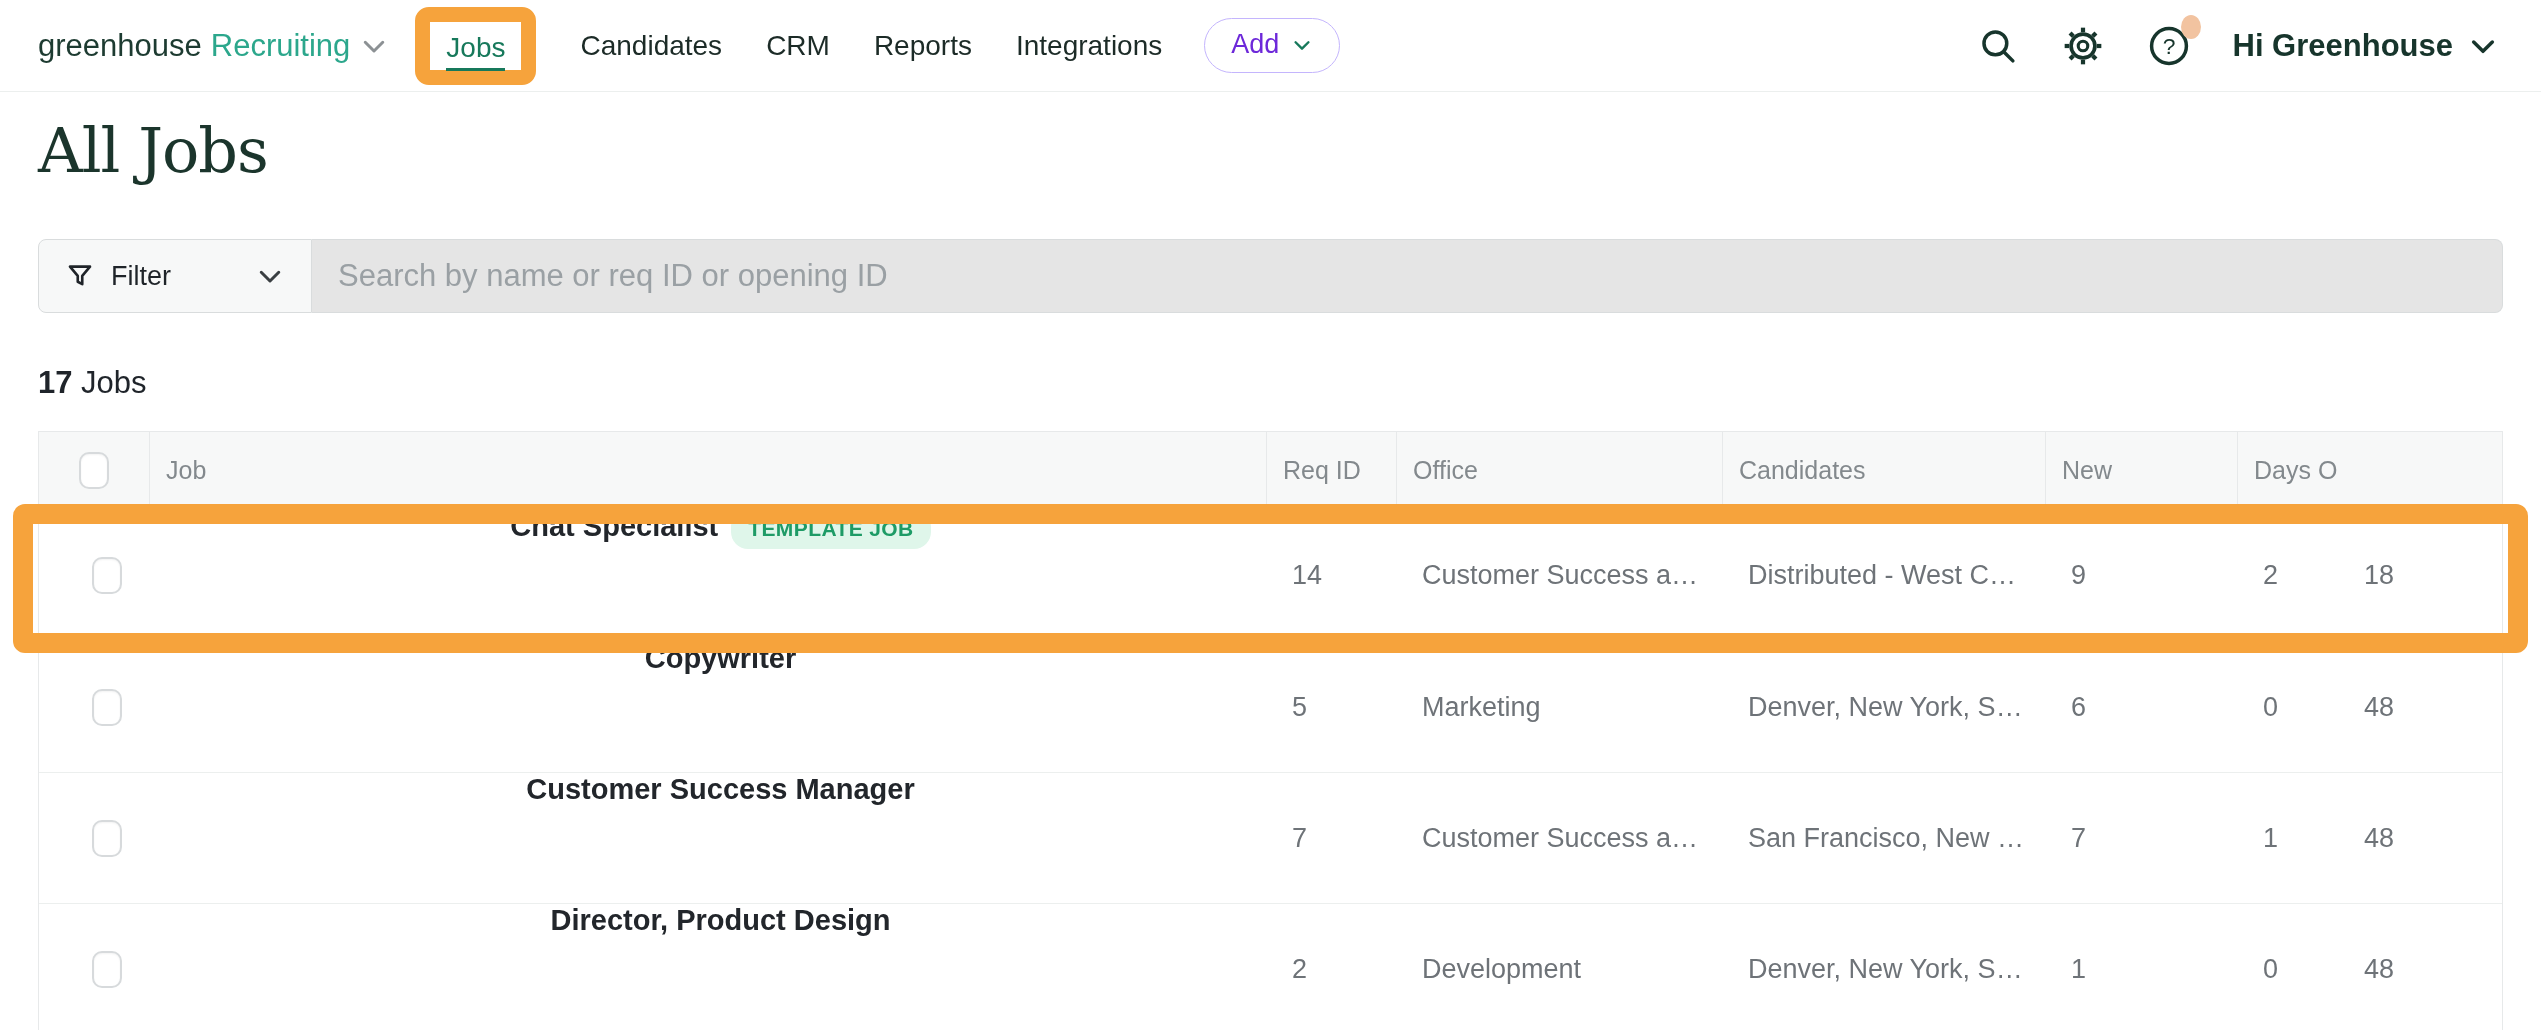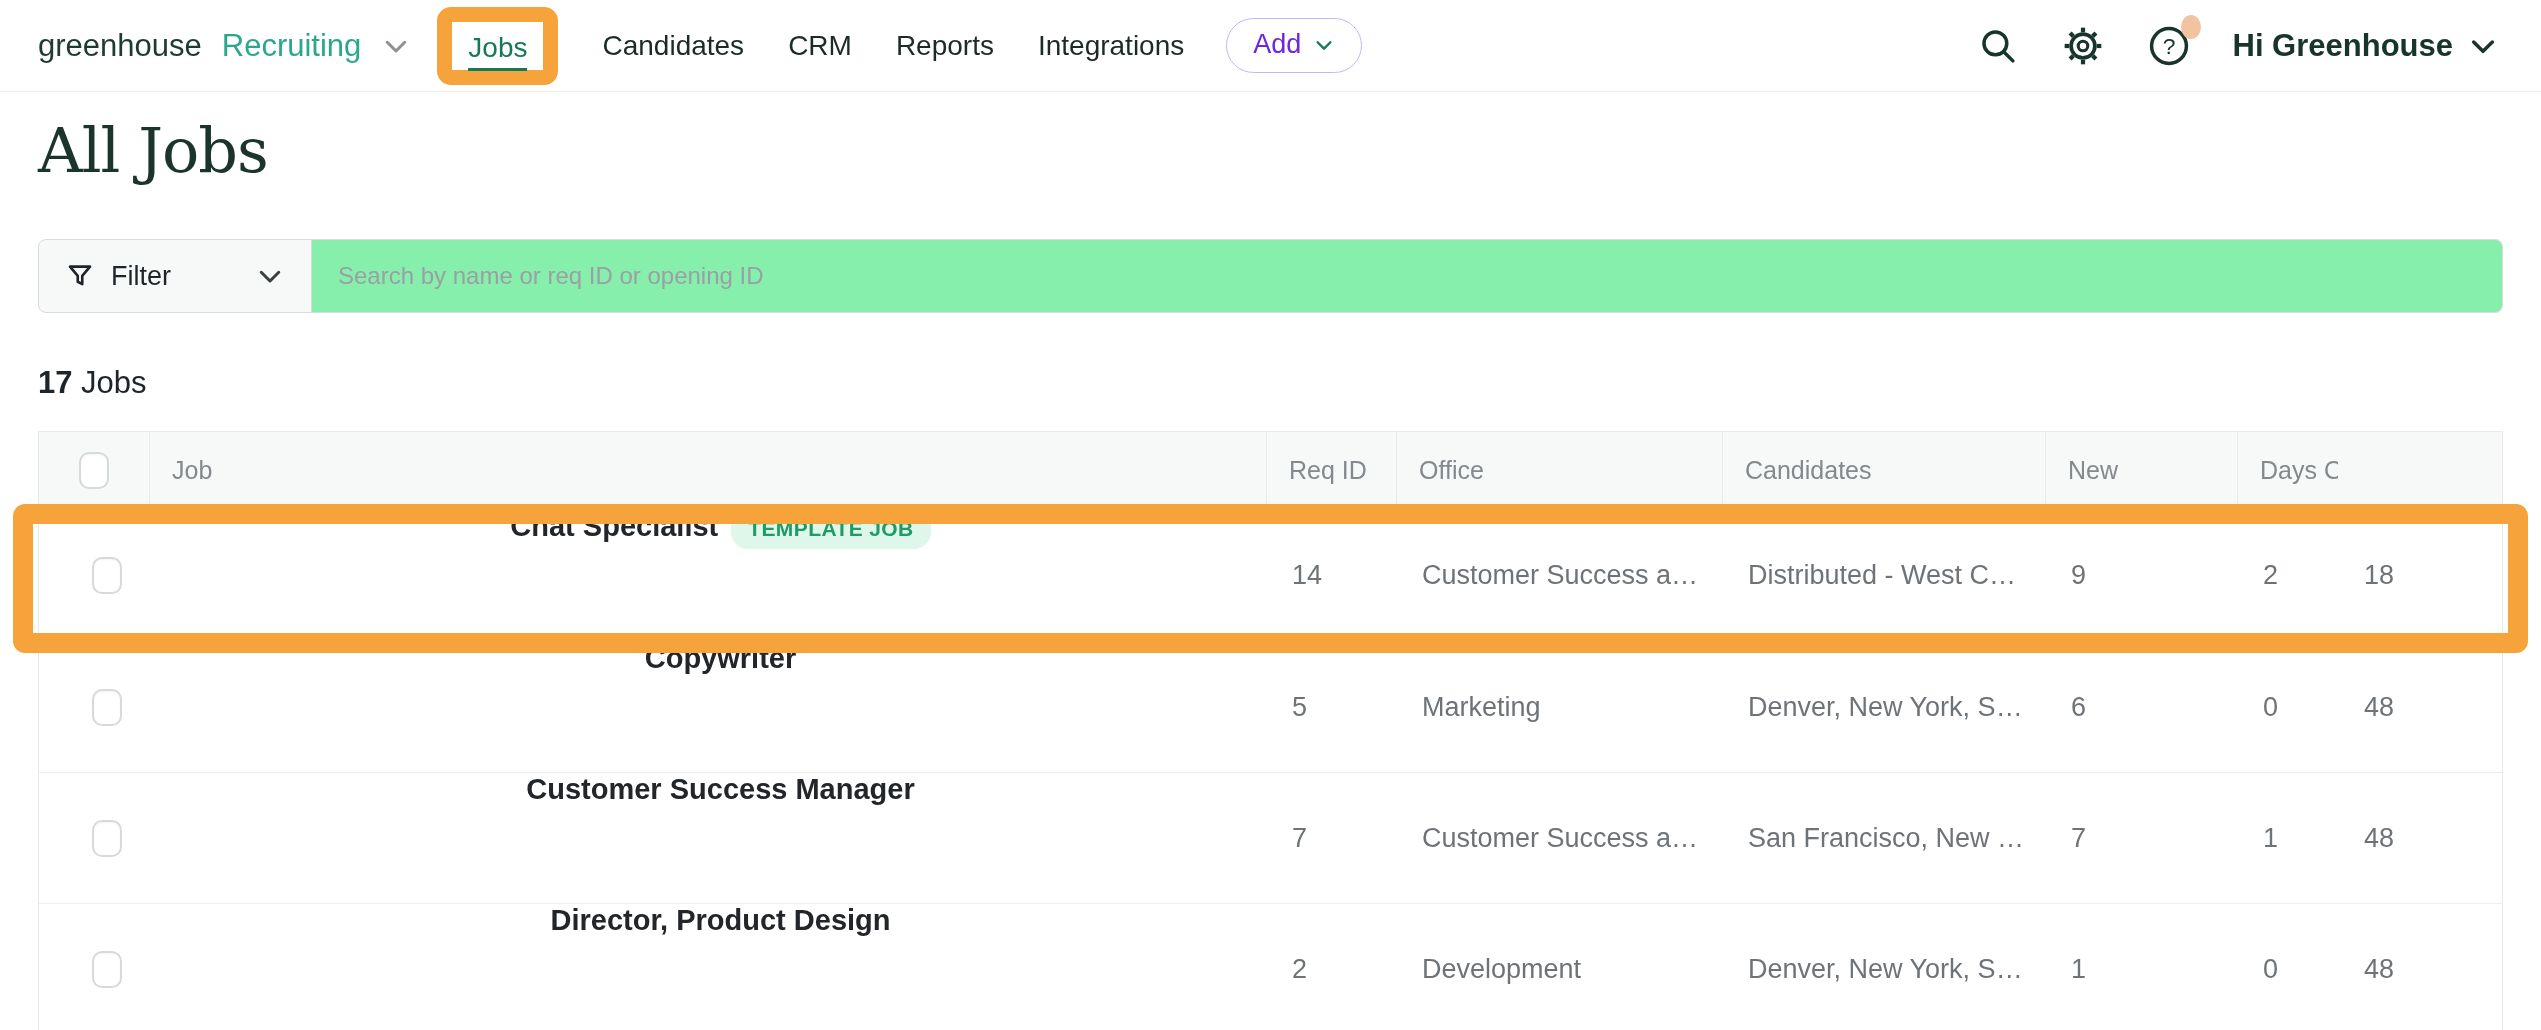--- a/index.html
+++ b/index.html
@@ -12,21 +12,21 @@
 
   
   .topnav {
     height: 92px;
     display: flex;
     align-items: center;
     padding: 0 42px 0 38px;
     border-bottom: 1px solid #ecefee;
     background: #fff;
   }
-  .brand { display: flex; align-items: center; gap: 20px; margin-right: 26px; cursor: pointer; }
+  .brand { display: flex; align-items: center; gap: 9px; margin-right: 26px; cursor: pointer; }
   .chev { display: inline-block; }
 
   .nav-items { display: flex; align-items: center; gap: 44px; }
   .nav-link { font-size: 28px; color: #1c2b27; cursor: pointer; white-space: nowrap; }
   .jobs-annotation {
     border: 15px solid #f6a33c;
     border-radius: 14px;
     padding: 10px 16px 6px 16px;
     margin: -10px 0;
     background: #fff;
@@ -81,47 +81,47 @@
     gap: 16px;
     cursor: pointer;
   }
   .filter-label { font-size: 27px; font-weight: normal; color: #1f2429; }
   .filter-btn .chev { margin-left: auto; }
   .search-input {
     flex: 1;
     border: 1px solid #d9dcdd;
     border-left: none;
     border-radius: 0 8px 8px 0;
-    font-size: 24px;
+    font-size: 31px;
     padding: 6px 26px;
     color: #333;
     font-family: "Liberation Sans", sans-serif;
     outline: none;
-    background: #86efac;
+    background: #e5e5e5;
   }
   .search-input::placeholder { color: #9aa0a4; }
 
   
   .jobs-count { margin: 52px 0 30px 0; font-size: 31px; color: #1f242a; }
   .jobs-count .count { font-weight: bold; }
 
   
   .jobs-table { border: 1px solid #e7e9ea; border-bottom: none; }
   .grid {
     display: grid;
     grid-template-columns: 110px 1fr 130px 326px 323px 192px 101px 164px;
   }
   .thead {
     height: 78px;
     background: #f7f8f8;
     border-bottom: 1px solid #e7e9ea;
   }
   .hcell {
     display: flex; align-items: center;
-    padding-left: 22px;
+    padding-left: 16px;
     font-size: 25px;
     color: #83898d;
     border-left: 1px solid #e7e9ea;
     white-space: nowrap; overflow: hidden;
   }
   .hcell.first { border-left: none; }
   .cell-check { justify-content: center; padding-left: 0; }
 
   .trow { position: relative; height: 131px; background: #fff; }
   .trow + .trow { border-top: 1px solid #ecefee; }

